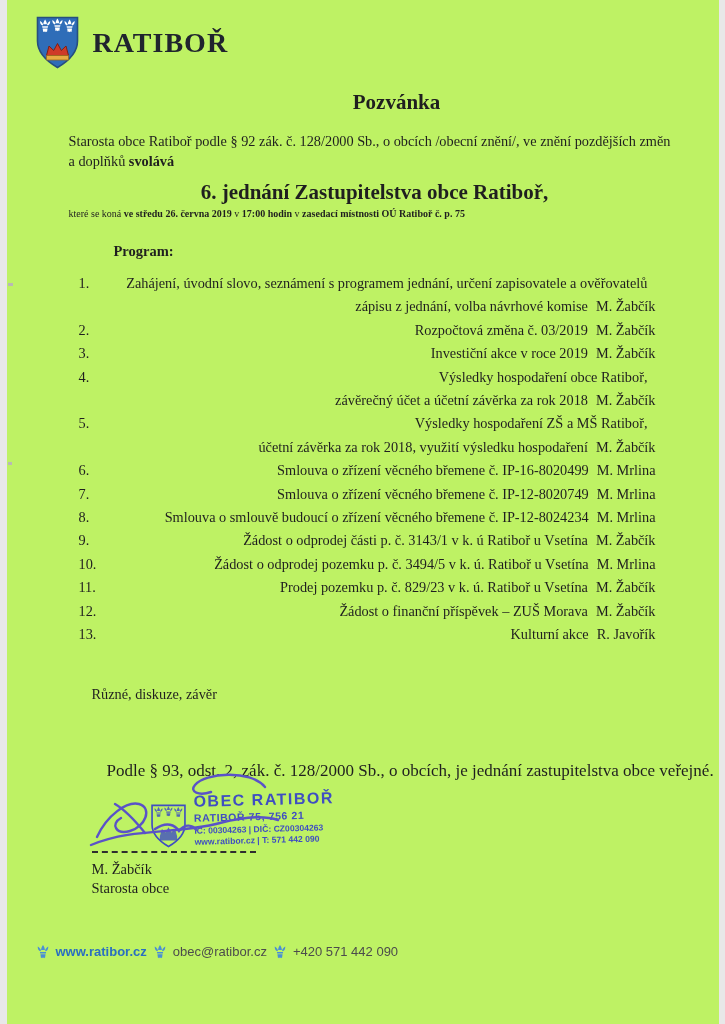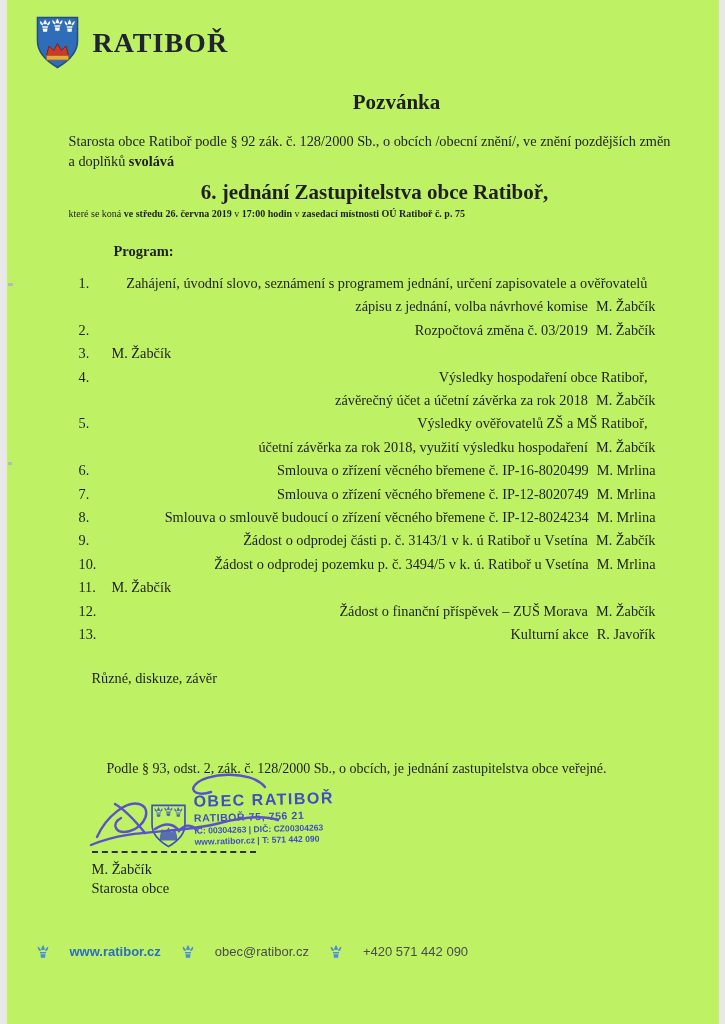--- a/index.html
+++ b/index.html
@@ -17,36 +17,36 @@
   .meeting-heading{position:absolute;left:0;top:180px;width:100%;text-align:center;font-size:21px;font-weight:700;padding-left:12px;}
   .when-line{position:absolute;left:62px;top:208px;width:602px;font-size:10px;}
   .b{font-weight:700;}
   .program-label{position:absolute;left:62px;top:243px;font-size:14.5px;font-weight:700;margin-left:45px;}
   
   .program-list{position:absolute;left:62px;top:272px;width:587px;font-size:14.3px;}
   .prog-row{display:flex;align-items:baseline;line-height:23.4px;}
   .prog-num{width:25px;padding-left:10px;flex:0 0 auto;}
   .prog-text{flex:1 1 auto;text-align:right;}
   .prog-name{flex:0 0 auto;margin-left:8px;white-space:nowrap;}
-  .closing{position:absolute;left:85px;top:670px;font-size:14.3px;}
-  .note{position:absolute;left:100px;top:761px;font-size:14px;}
+  .closing{position:absolute;left:85px;top:686px;font-size:14.3px;}
+  .note{position:absolute;left:100px;top:761px;font-size:17px;}
   
   .stamp-area{position:absolute;left:80px;top:779px;width:300px;height:90px;}
   .stamp-shield{position:absolute;left:63px;top:24px;}
   .stamp-text{position:absolute;left:107px;top:13px;color:#3f4ec2;transform:rotate(-1.5deg);line-height:1;font-family:"Liberation Sans",sans-serif;}
   .stamp-l1{font-size:16px;font-weight:700;letter-spacing:1.5px;margin-bottom:3px;}
   .stamp-l2{font-size:10.5px;font-weight:700;letter-spacing:.6px;margin-bottom:3px;}
   .stamp-l3{font-size:8.6px;font-weight:600;margin-bottom:3px;}
   .stamp-l4{font-size:8.6px;font-weight:600;}
   .sig-svg{position:absolute;left:-12px;top:-6px;z-index:3;}
   .dash-line{position:absolute;left:5px;top:72px;width:164px;border-top:2px dashed #2e2e2e;}
   .sig-block{position:absolute;left:85px;top:860px;font-size:14.5px;line-height:19px;}
   
   .footer{position:absolute;left:30px;top:941px;font-family:"Liberation Sans","DejaVu Sans",sans-serif;font-size:13px;color:#4c4c4c;}
-  .f-row{display:flex;align-items:center;gap:21px;height:21px;justify-content:space-between;}
+  .f-row{display:flex;align-items:center;gap:7px;height:21px;justify-content:space-between;}
   .f-link{color:#2a6fc0;font-weight:700;}
   .f-item{color:#4c4c4c;}
   .scan-speck{position:absolute;background:#b9b9b4;}
 </style>
 </head>
 <body>
 
 <svg width="0" height="0" style="position:absolute">
   <defs>
     <g id="lily">
@@ -100,35 +100,36 @@
         <span class="prog-text">zápisu z jednání, volba návrhové komise</span>
         <span class="prog-name">M. Žabčík</span>
       </div>
       <div class="prog-row">
         <span class="prog-num">2.</span>
         <span class="prog-text">Rozpočtová změna č. 03/2019</span>
         <span class="prog-name">M. Žabčík</span>
       </div>
       <div class="prog-row">
         <span class="prog-num">3.</span>
+        <span class="prog-text">Investiční akce v roce 2019</span>
         <span class="prog-name">M. Žabčík</span>
       </div>
       <div class="prog-row">
         <span class="prog-num">4.</span>
         <span class="prog-text">Výsledky hospodaření obce Ratiboř,</span>
         <span class="prog-name"></span>
       </div>
       <div class="prog-row">
         <span class="prog-num"></span>
         <span class="prog-text">závěrečný účet a účetní závěrka za rok 2018</span>
         <span class="prog-name">M. Žabčík</span>
       </div>
       <div class="prog-row">
         <span class="prog-num">5.</span>
-        <span class="prog-text">Výsledky ověřovatelů ZŠ a MŠ Ratiboř,</span>
+        <span class="prog-text">Výsledky hospodaření ZŠ a MŠ Ratiboř,</span>
         <span class="prog-name"></span>
       </div>
       <div class="prog-row">
         <span class="prog-num"></span>
         <span class="prog-text">účetní závěrka za rok 2018, využití výsledku hospodaření</span>
         <span class="prog-name">M. Žabčík</span>
       </div>
       <div class="prog-row">
         <span class="prog-num">6.</span>
         <span class="prog-text">Smlouva o zřízení věcného břemene č. IP-16-8020499</span>
@@ -149,20 +150,21 @@
         <span class="prog-text">Žádost o odprodej části p. č.  3143/1 v k. ú Ratiboř u Vsetína</span>
         <span class="prog-name">M. Žabčík</span>
       </div>
       <div class="prog-row">
         <span class="prog-num">10.</span>
         <span class="prog-text">Žádost o odprodej pozemku p. č. 3494/5 v k. ú. Ratiboř u Vsetína</span>
         <span class="prog-name">M. Mrlina</span>
       </div>
       <div class="prog-row">
         <span class="prog-num">11.</span>
+        <span class="prog-text">Prodej pozemku p. č. 829/23 v k. ú. Ratiboř u Vsetína</span>
         <span class="prog-name">M. Žabčík</span>
       </div>
       <div class="prog-row">
         <span class="prog-num">12.</span>
         <span class="prog-text">Žádost o finanční příspěvek – ZUŠ Morava</span>
         <span class="prog-name">M. Žabčík</span>
       </div>
       <div class="prog-row">
         <span class="prog-num">13.</span>
         <span class="prog-text">Kulturní akce</span>

